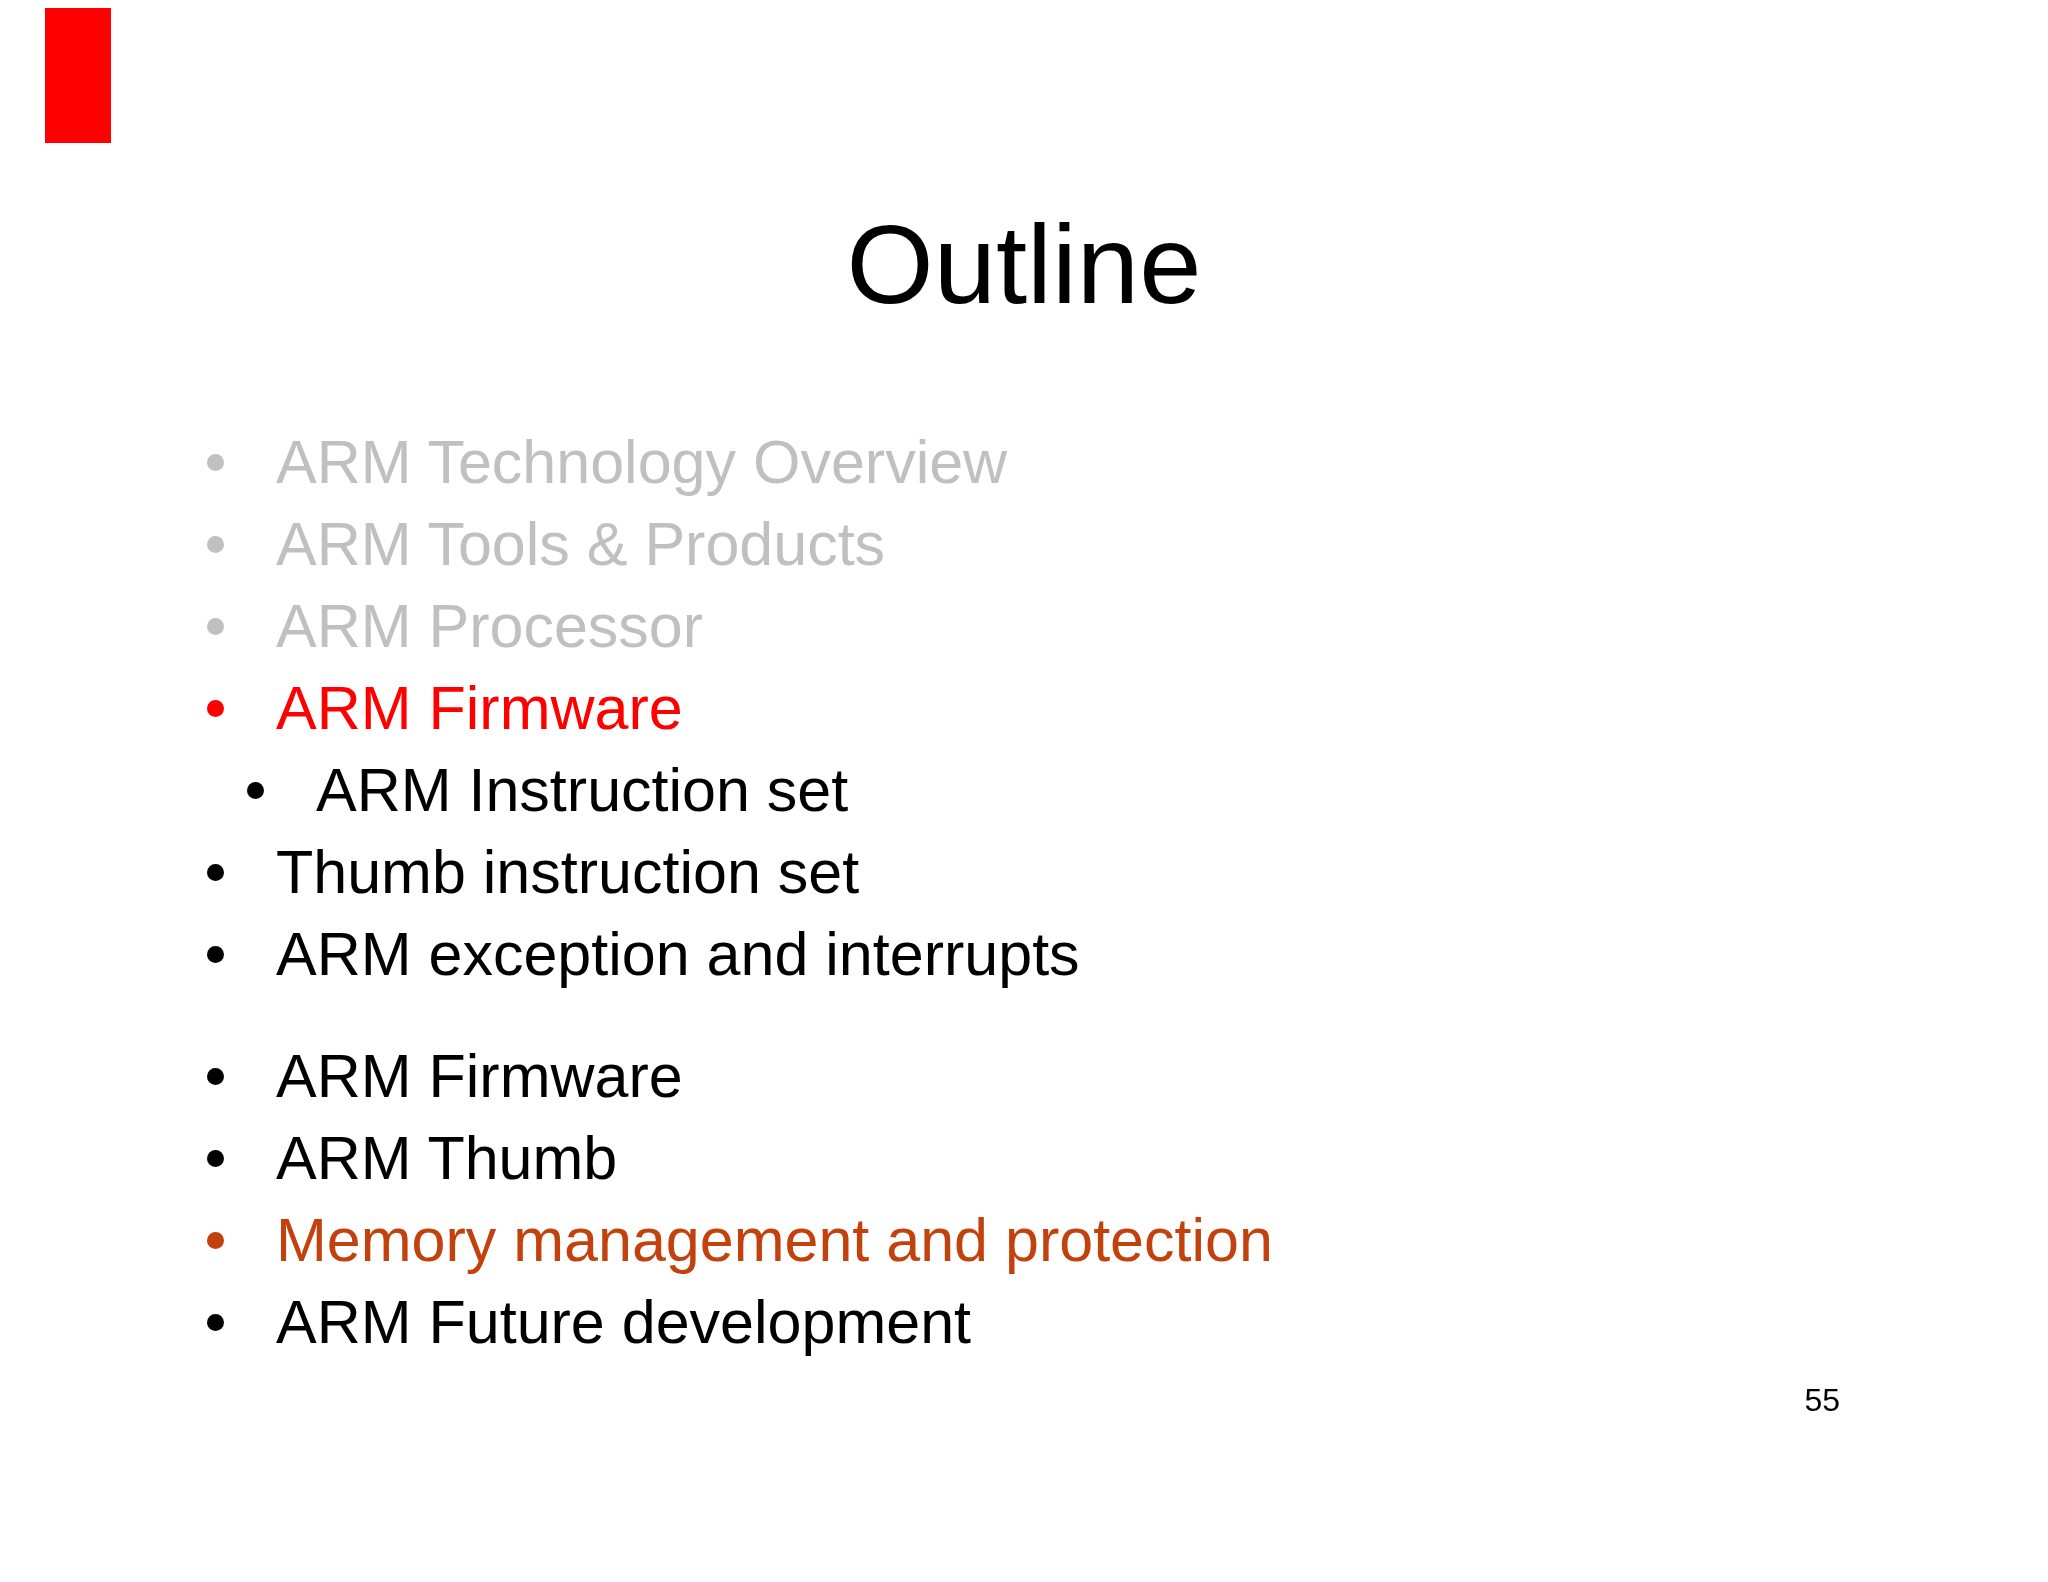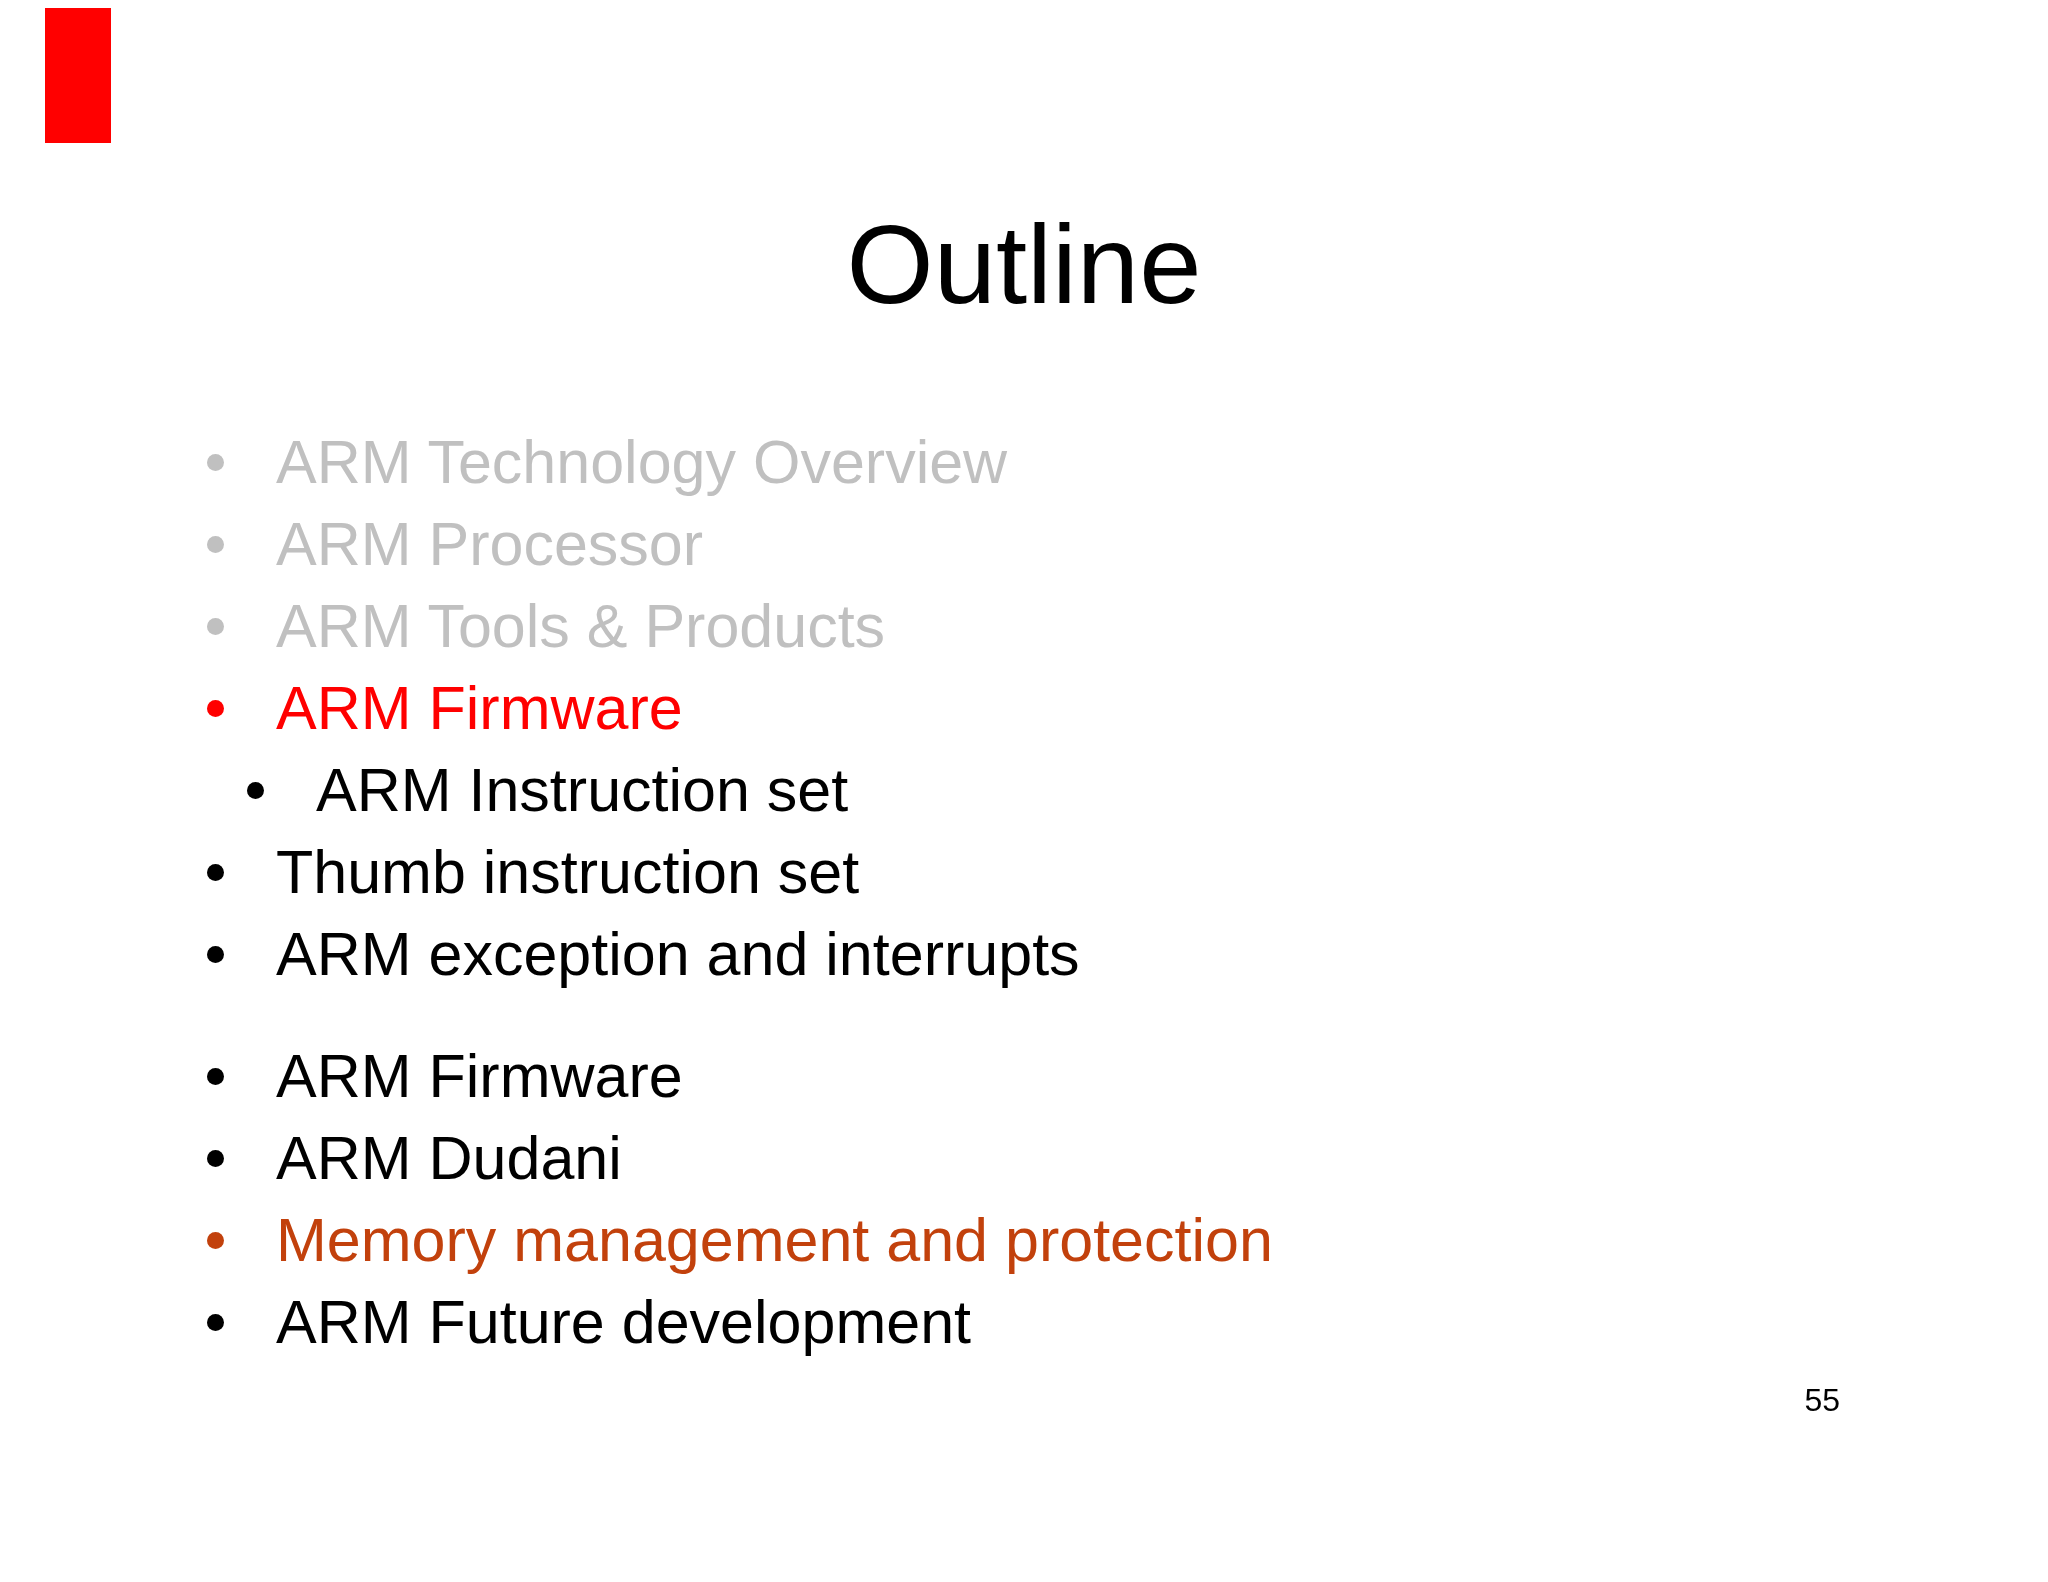--- a/index.html
+++ b/index.html
@@ -91,26 +91,26 @@
   <div class="slide-title" style="color: rgb(0, 0, 0);">Outline</div>
 
   <ul class="bullet-list">
     <li class="bullet-item" style="color: rgb(192, 192, 192);">
       <span class="bullet-dot"></span>
       <span class="bullet-text">ARM Technology Overview</span>
     </li>
 
     <li class="bullet-item" style="color: rgb(192, 192, 192);">
       <span class="bullet-dot"></span>
-      <span class="bullet-text">ARM Processor</span>
+      <span class="bullet-text">ARM Tools &amp; Products</span>
     </li>
 
     <li class="bullet-item" style="color: rgb(192, 192, 192);">
       <span class="bullet-dot"></span>
-      <span class="bullet-text">ARM Tools &amp; Products</span>
+      <span class="bullet-text">ARM Processor</span>
     </li>
 
     <li class="bullet-item" style="color: rgb(255, 0, 0);">
       <span class="bullet-dot"></span>
       <span class="bullet-text">ARM Firmware</span>
     </li>
 
     <li class="bullet-item" style="color: rgb(0, 0, 0); padding-left: 40px;">
       <span class="bullet-dot"></span>
       <span class="bullet-text">ARM Instruction set</span>
@@ -126,21 +126,21 @@
       <span class="bullet-text">ARM exception and interrupts</span>
     </li>
 
     <li class="bullet-item" style="color: rgb(0, 0, 0); margin-top: 40px;">
       <span class="bullet-dot"></span>
       <span class="bullet-text">ARM Firmware</span>
     </li>
 
     <li class="bullet-item" style="color: rgb(0, 0, 0);">
       <span class="bullet-dot"></span>
-      <span class="bullet-text">ARM Dudani</span>
+      <span class="bullet-text">ARM Thumb</span>
     </li>
 
     <li class="bullet-item" style="color: #c2410c;">
       <span class="bullet-dot"></span>
       <span class="bullet-text">Memory management and protection</span>
     </li>
 
     <li class="bullet-item" style="color: rgb(0, 0, 0);">
       <span class="bullet-dot"></span>
       <span class="bullet-text">ARM Future development</span>

